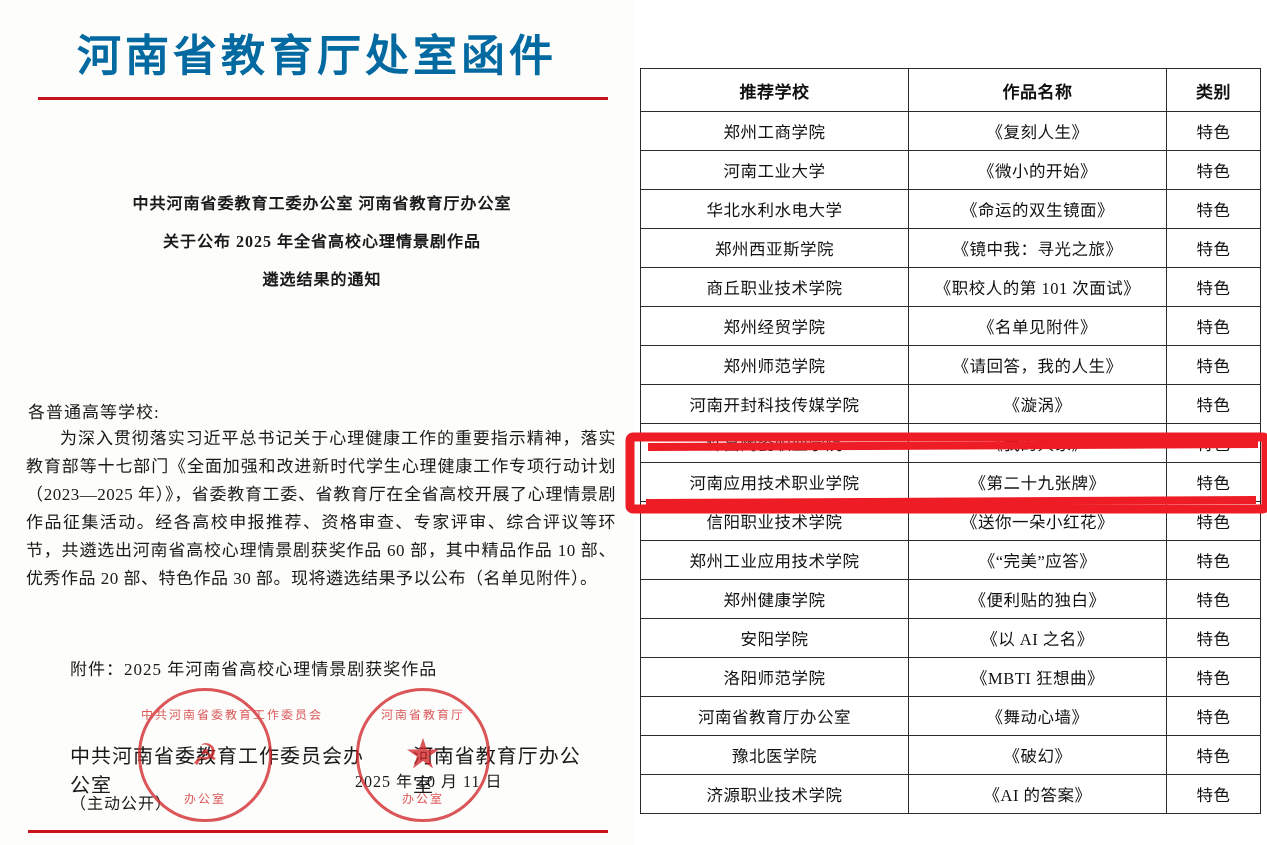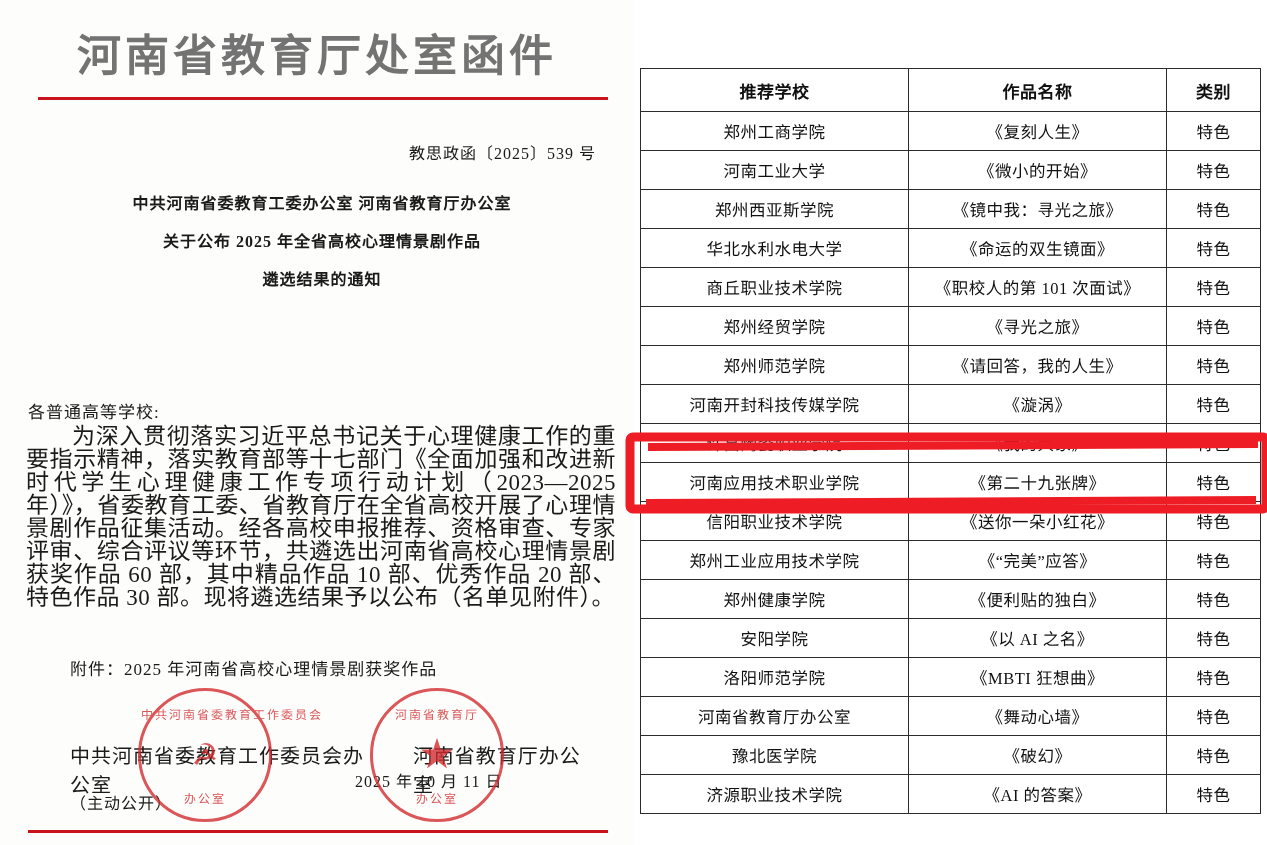--- a/index.html
+++ b/index.html
@@ -30,21 +30,21 @@
     position: relative;
     width: 634px;
     height: 845px;
   }
   .letter-head {
     position: absolute;
     left: 0;
     top: 20px;
     width: 634px;
     text-align: center;
-    color: #737373;
+    color: #0369a1;
     font-size: 44px;
     letter-spacing: 4px;
     font-weight: bold;
     font-family: "DejaVu Serif", "Liberation Serif", serif;
     white-space: nowrap;
   }
   .letter-rule {
     position: absolute;
     left: 38px;
     top: 97px;
@@ -77,22 +77,22 @@
     left: 28px;
     top: 398px;
     font-size: 17px;
     letter-spacing: 1px;
   }
   .body-text {
     position: absolute;
     left: 26px;
     top: 425px;
     width: 590px;
-    font-size: 23px;
-    line-height: 23px;
+    font-size: 17px;
+    line-height: 28px;
     text-align: justify;
     letter-spacing: 0.5px;
     text-indent: 2em;
   }
   .attach-line {
     position: absolute;
     left: 70px;
     top: 655px;
     font-size: 17px;
     letter-spacing: 1px;
@@ -138,21 +138,21 @@
     opacity: 0.78;
     color: #d2282c;
   }
   .seal-left {
     left: 138px;
     top: 688px;
     width: 128px;
     height: 128px;
   }
   .seal-right {
-    left: 370px;
+    left: 356px;
     top: 688px;
     width: 128px;
     height: 128px;
   }
   .seal-star {
     position: absolute;
     left: 50%;
     top: 50%;
     transform: translate(-50%, -50%);
     font-size: 34px;
@@ -227,21 +227,20 @@
   }
 </style>
 </head>
 <body>
 
 <div class="letter">
   <div class="letter-inner">
     <div class="letter-head">河南省教育厅处室函件</div>
     <div class="letter-rule"></div>
 
-    <div class="doc-number">教思政函〔2025〕539 号</div>
 
     <div class="letter-title">
       <div>中共河南省委教育工委办公室  河南省教育厅办公室</div>
       <div>关于公布 2025 年全省高校心理情景剧作品</div>
       <div>遴选结果的通知</div>
     </div>
 
     <div class="salutation">各普通高等学校:</div>
     <div class="body-text">为深入贯彻落实习近平总书记关于心理健康工作的重要指示精神，落实教育部等十七部门《全面加强和改进新时代学生心理健康工作专项行动计划（2023—2025 年）》，省委教育工委、省教育厅在全省高校开展了心理情景剧作品征集活动。经各高校申报推荐、资格审查、专家评审、综合评议等环节，共遴选出河南省高校心理情景剧获奖作品 60 部，其中精品作品 10 部、优秀作品 20 部、特色作品 30 部。现将遴选结果予以公布（名单见附件）。</div>
 
@@ -288,37 +287,37 @@
           <td>郑州工商学院</td>
           <td>《复刻人生》</td>
           <td>特色</td>
         </tr>
         <tr>
           <td>河南工业大学</td>
           <td>《微小的开始》</td>
           <td>特色</td>
         </tr>
         <tr>
+          <td>华北水利水电大学</td>
+          <td>《命运的双生镜面》</td>
+          <td>特色</td>
+        </tr>
+        <tr>
           <td>郑州西亚斯学院</td>
           <td>《镜中我：寻光之旅》</td>
           <td>特色</td>
         </tr>
         <tr>
-          <td>华北水利水电大学</td>
-          <td>《命运的双生镜面》</td>
-          <td>特色</td>
-        </tr>
-        <tr>
           <td>商丘职业技术学院</td>
           <td>《职校人的第 101 次面试》</td>
           <td>特色</td>
         </tr>
         <tr>
           <td>郑州经贸学院</td>
-          <td>《寻光之旅》</td>
+          <td>《名单见附件》</td>
           <td>特色</td>
         </tr>
         <tr>
           <td>郑州师范学院</td>
           <td>《请回答，我的人生》</td>
           <td>特色</td>
         </tr>
         <tr>
           <td>河南开封科技传媒学院</td>
           <td>《漩涡》</td>

